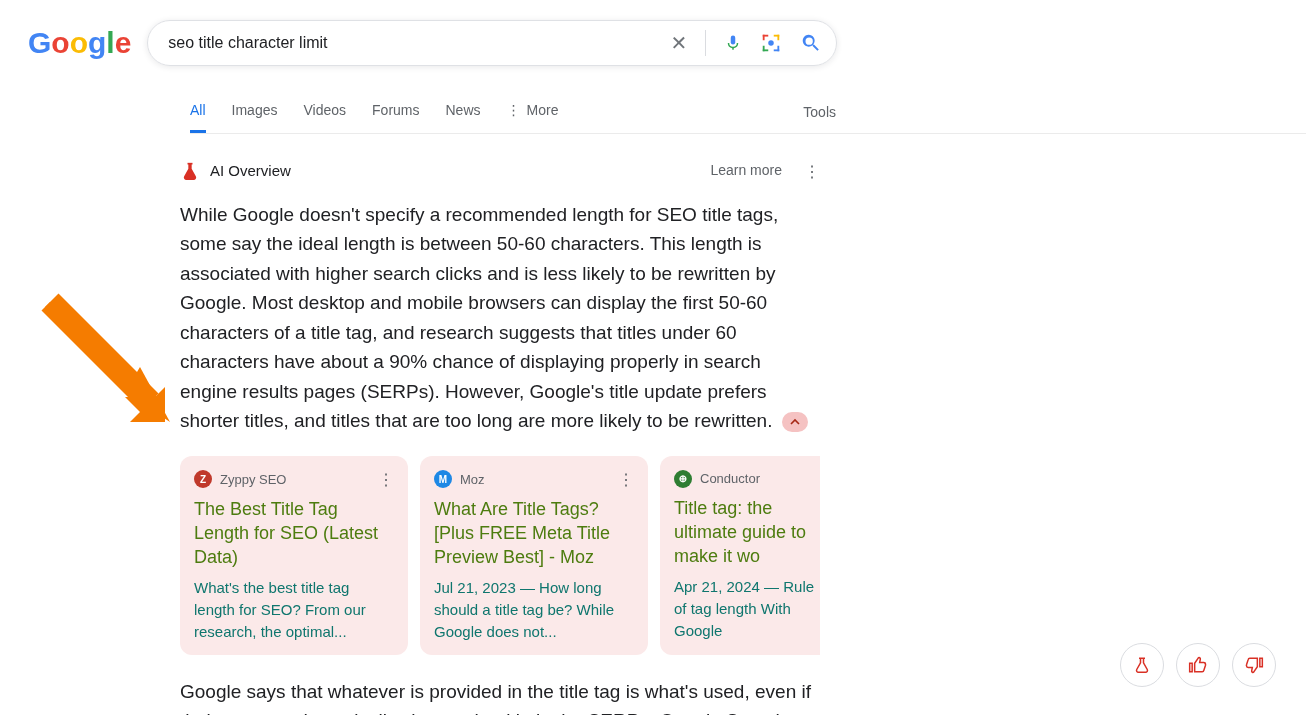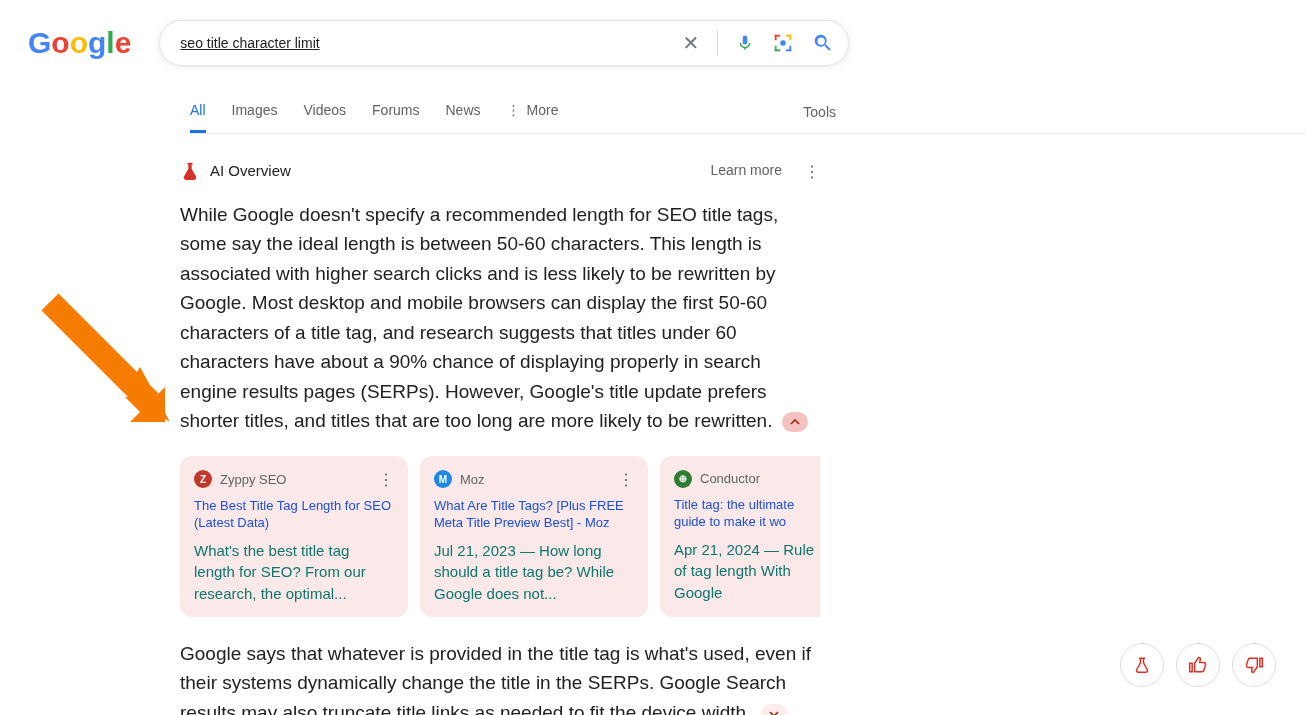--- a/index.html
+++ b/index.html
@@ -1,21 +1,21 @@
 <!DOCTYPE html>
 <html><head>
 <meta charset="utf-8">
 <style>
   * { box-sizing: border-box; margin: 0; padding: 0; }
   body { font-family: Arial, sans-serif; background: #fff; color: #202124; width: 1306px; }
   .header { display: flex; align-items: center; padding: 20px 0 0 28px; }
-  .logo { font-size: 30px; font-weight: bold; margin-right: 28px; }
+  .logo { font-size: 30px; font-weight: bold; margin-right: 16px; }
   .logo span:nth-child(1){color:#4285F4}.logo span:nth-child(2){color:#EA4335}.logo span:nth-child(3){color:#FBBC05}.logo span:nth-child(4){color:#4285F4}.logo span:nth-child(5){color:#34A853}.logo span:nth-child(6){color:#EA4335}
   .searchbar { display:flex; align-items:center; width:690px; height:46px; border:1px solid #dfe1e5; border-radius:24px; padding:0 14px 0 20px; box-shadow:0 1px 6px rgba(32,33,36,.1);}
-  .searchbar input { flex:1; border:none; outline:none; font-size:14px; color:#202124;text-decoration:underline; }
+  .searchbar input { flex:1; border:none; outline:none; font-size:16px; color:#202124; }
   .sb-icons { display:flex; align-items:center; gap:18px; }
   .sb-div { width:1px; height:26px; background:#dadce0; }
   .tabs-row { display:flex; align-items:center; margin-left:190px; margin-top:36px; border-bottom:1px solid #ebebeb; padding-bottom:0; width:calc(100% - 190px);}
   .tabs { display:flex; gap:26px; font-size:14px; color:#5f6368; }
   .tab { padding-bottom:12px; cursor:pointer; }
   .tab.active { color:#1a73e8; border-bottom:3px solid #1a73e8; }
   .tools { margin-left:auto; margin-right:470px; font-size:14px; color:#5f6368; padding-bottom:12px; cursor:pointer; }
   .content { margin-left:180px; margin-top:28px; width:640px; position:relative; }
   .ai-head { display:flex; align-items:flex-start; gap:10px; margin-bottom:18px; }
   .ai-head .title { font-size:15px; font-weight:500; color:#202124; }
@@ -23,21 +23,21 @@
   .ai-head .menu { margin-left:12px; color:#5f6368; cursor:pointer; }
   .overview-text { font-size:19px; line-height:1.55; color:#202124; margin-bottom:20px; }
   .chip { display:inline-flex; align-items:center; justify-content:center; width:26px; height:20px; border-radius:14px; background:#f5c2c2; font-size:11px; vertical-align:middle; margin-left:4px; cursor:pointer;}
   .cards { display:flex; gap:12px; overflow:hidden; margin-bottom:22px; }
   .card { min-width:228px; max-width:228px; background:#fbe9e9; border-radius:12px; padding:14px 14px 12px 14px; }
   .card:last-child { min-width:180px; }
   .card-head { display:flex; align-items:center; gap:8px; margin-bottom:8px; }
   .card-fav { width:18px; height:18px; border-radius:50%; display:flex; align-items:center; justify-content:center; font-size:10px; font-weight:bold; color:#fff; }
   .card-site { font-size:13px; color:#5f6368; }
   .card-menu { margin-left:auto; color:#5f6368; cursor:pointer; }
-  .card-title { font-size:13px; color:#1d4ed8; line-height:1.35; margin-bottom:8px; }
+  .card-title { font-size:18px; color:#4d7c0f; line-height:1.35; margin-bottom:8px; }
   .card-desc { font-size:15px; color:#0f766e; line-height:1.45; }
   .overview-text2 { font-size:19px; line-height:1.55; color:#202124; margin-bottom:28px; }
   .float-btns { position:fixed; bottom:28px; right:30px; display:flex; gap:12px; }
   .fbtn { width:44px; height:44px; border:1px solid #dadce0; border-radius:50%; background:#fff; display:flex; align-items:center; justify-content:center; cursor:pointer; }
   .arrow { position:absolute; left:-150px; top:130px; }
   .x-icon{font-size:20px;color:#70757a;cursor:pointer}
   svg { display:block; }
 </style>
 </head>
 <body>

